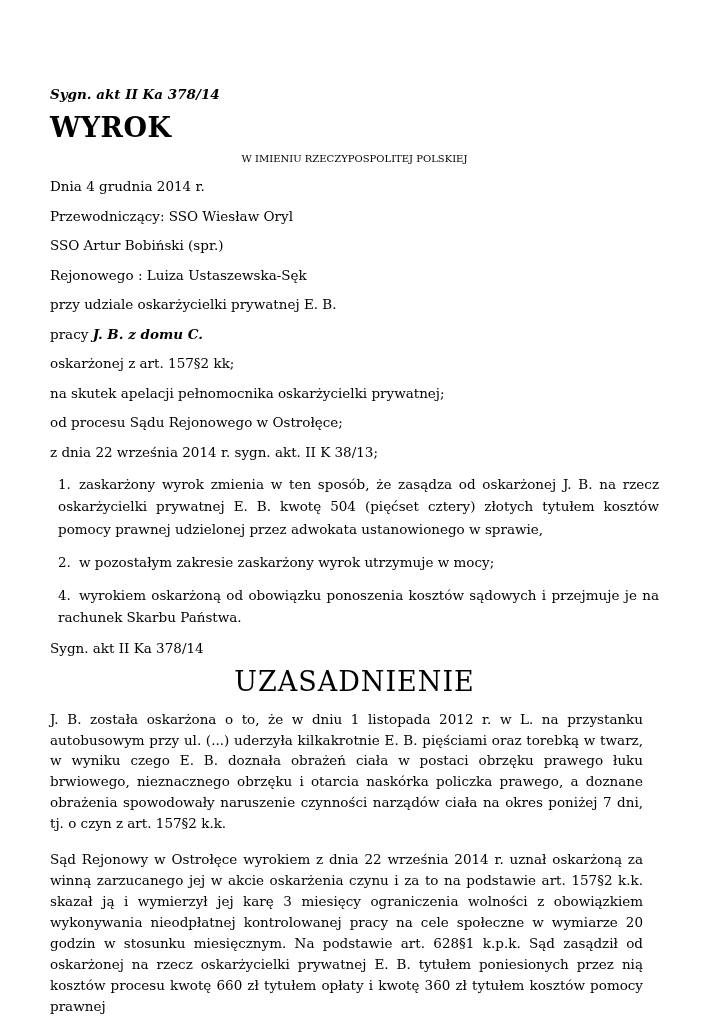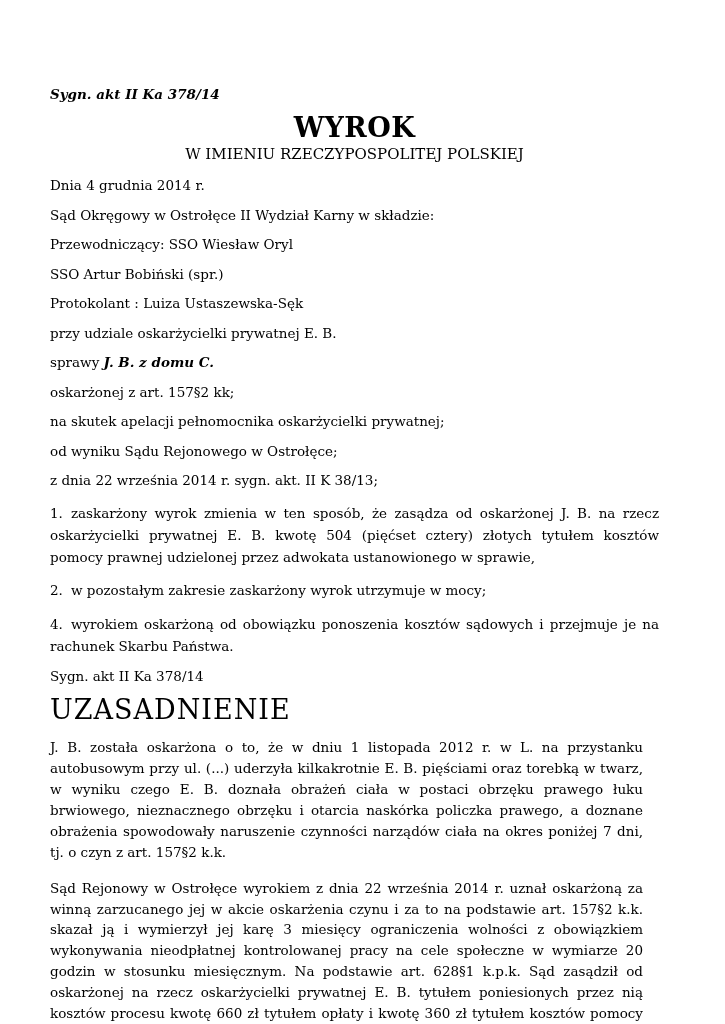--- a/index.html
+++ b/index.html
@@ -26,51 +26,50 @@
     font-weight: bold;
     font-style: italic;
     font-size: 13.5px;
   }
   .case-no.repeat {
     font-weight: normal;
     font-style: normal;
     margin: 6px 0 4px 0;
   }
   h1.title {
-    margin: 2px 0 2px 0;
-    text-align: center;
+    margin: 2px 0 10px 0;
     font-size: 27px;
     font-weight: bold;
     letter-spacing: 0.5px;
   }
   h2.subtitle {
     margin: 0 0 14px 0;
     text-align: center;
-    font-size: 15px;
+    font-size: 10px;
     font-weight: normal;
   }
   p.line {
     margin: 0 0 13.5px 0;
     line-height: 16px;
   }
   .emph {
     font-weight: bold;
     font-style: italic;
   }
   p.item {
-    margin: 0 0 11px 0;
+    margin: 0 0 11px 8px;
     line-height: 1.65;
     text-align: justify;
   }
   p.item .item-num {
     padding-right: 8px;
   }
   h1.justification-title {
     margin: 10px 0 12px 0;
-    text-align: left;
+    text-align: center;
     font-size: 27px;
     font-weight: normal;
     letter-spacing: 1px;
   }
   p.para {
     margin: 0 16px 15px 0;
     line-height: 1.55;
     text-align: justify;
   }
 </style>
@@ -78,31 +77,30 @@
 <body>
 
 <div class="page">
 
   <p class="case-no">Sygn. akt II Ka 378/14</p>
 
   <h1 class="title">WYROK</h1>
   <h2 class="subtitle">W IMIENIU RZECZYPOSPOLITEJ POLSKIEJ</h2>
 
   <p class="line">Dnia 4 grudnia 2014 r.</p>
-  <p class="line">Sąd Okręgowy w Ostrołęce II Wydział Karny w składzie:</p>
   <p class="line">Przewodniczący: SSO Wiesław Oryl</p>
   <p class="line">SSO Artur Bobiński (spr.)</p>
-  <p class="line">Protokolant : Luiza Ustaszewska-Sęk</p>
+  <p class="line">Rejonowego : Luiza Ustaszewska-Sęk</p>
   <p class="line">przy udziale oskarżycielki prywatnej E. B.</p>
 
-  <p class="line"><span>sprawy </span><span class="emph">J. B. z domu C.</span></p>
+  <p class="line"><span>pracy </span><span class="emph">J. B. z domu C.</span></p>
 
   <p class="line">oskarżonej z art. 157§2 kk;</p>
   <p class="line">na skutek apelacji pełnomocnika oskarżycielki prywatnej;</p>
-  <p class="line">od wyniku Sądu Rejonowego w Ostrołęce;</p>
+  <p class="line">od procesu Sądu Rejonowego w Ostrołęce;</p>
   <p class="line">z dnia 22 września 2014 r. sygn. akt. II K 38/13;</p>
 
   <p class="item"><span class="item-num">1.</span><span>zaskarżony wyrok zmienia w ten sposób, że zasądza od oskarżonej J. B. na rzecz oskarżycielki prywatnej E. B. kwotę 504 (pięćset cztery) złotych tytułem kosztów pomocy prawnej udzielonej przez adwokata ustanowionego w sprawie,</span></p>
   <p class="item"><span class="item-num">2.</span><span>w pozostałym zakresie zaskarżony wyrok utrzymuje w mocy;</span></p>
   <p class="item"><span class="item-num">4.</span><span>wyrokiem oskarżoną od obowiązku ponoszenia kosztów sądowych i przejmuje je na rachunek Skarbu Państwa.</span></p>
 
   <p class="case-no repeat">Sygn. akt II Ka 378/14</p>
 
   <h1 class="justification-title">UZASADNIENIE</h1>
 

